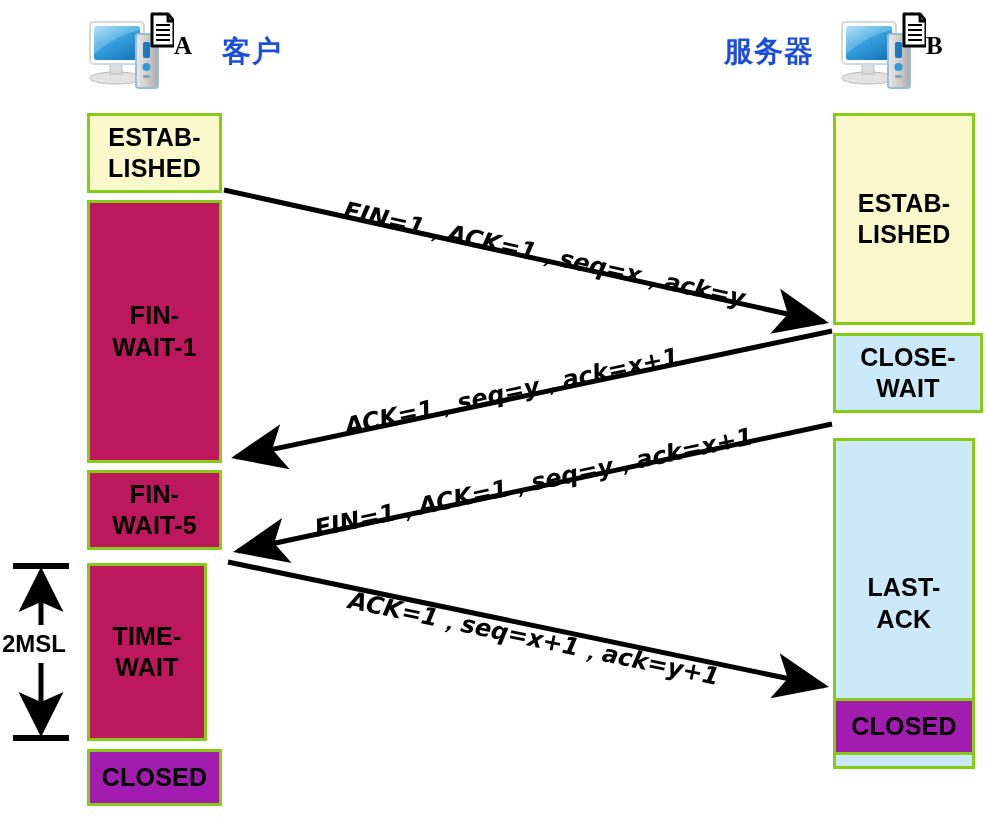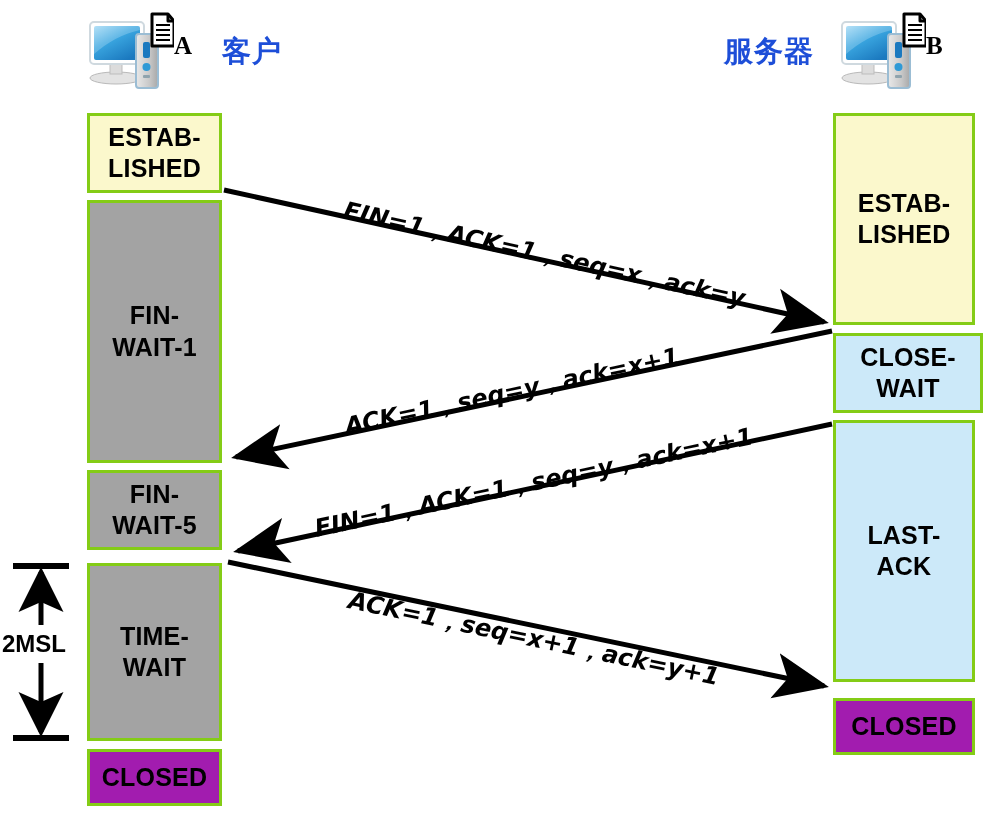--- a/index.html
+++ b/index.html
@@ -61,21 +61,21 @@
     justify-content: center;
     text-align: center;
     font-size: 25px;
     font-weight: 700;
     color: #000000;
     line-height: 1.26;
     letter-spacing: 0.2px;
   }
   .state-box .ln { display: block; white-space: nowrap; }
   .fill-yellow { background: #fbf8cc; }
-  .fill-green  { background: #a3a3a3; }
+  .fill-green  { background: #be185d; }
   .fill-blue   { background: #cce9f9; }
   .fill-white  { background: #a21caf; }
 
   
   .msg-label {
     position: absolute;
     font-size: 24px;
     font-weight: 700;
     font-style: italic;
     color: #000000;
@@ -196,40 +196,40 @@
   <div class="state-box fill-green" style="left:87px; top:200px; width:135px; height:263px;">
     <span class="ln">FIN-</span>
     <span class="ln">WAIT-1</span>
   </div>
 
   <div class="state-box fill-green" style="left:87px; top:470px; width:135px; height:80px;">
     <span class="ln">FIN-</span>
     <span class="ln">WAIT-5</span>
   </div>
 
-  <div class="state-box fill-green" style="left:87px; top:563px; width:135px; height:178px;">
+  <div class="state-box fill-green" style="left:87px; top:563px; width:120px; height:178px;">
     <span class="ln">TIME-</span>
     <span class="ln">WAIT</span>
   </div>
 
   <div class="state-box fill-white" style="left:87px; top:749px; width:135px; height:57px;">
     <span class="ln">CLOSED</span>
   </div>
 
   <div class="state-box fill-yellow" style="left:833px; top:113px; width:142px; height:212px;">
     <span class="ln">ESTAB-</span>
     <span class="ln">LISHED</span>
   </div>
 
   <div class="state-box fill-blue" style="left:833px; top:333px; width:150px; height:80px;">
     <span class="ln">CLOSE-</span>
     <span class="ln">WAIT</span>
   </div>
 
-  <div class="state-box fill-blue" style="left:833px; top:420px; width:142px; height:262px;">
+  <div class="state-box fill-blue" style="left:833px; top:438px; width:142px; height:331px;">
     <span class="ln">LAST-</span>
     <span class="ln">ACK</span>
   </div>
 
   <div class="state-box fill-white" style="left:833px; top:698px; width:142px; height:57px;">
     <span class="ln">CLOSED</span>
   </div>
 
   <svg class="overlay">
     <defs>

